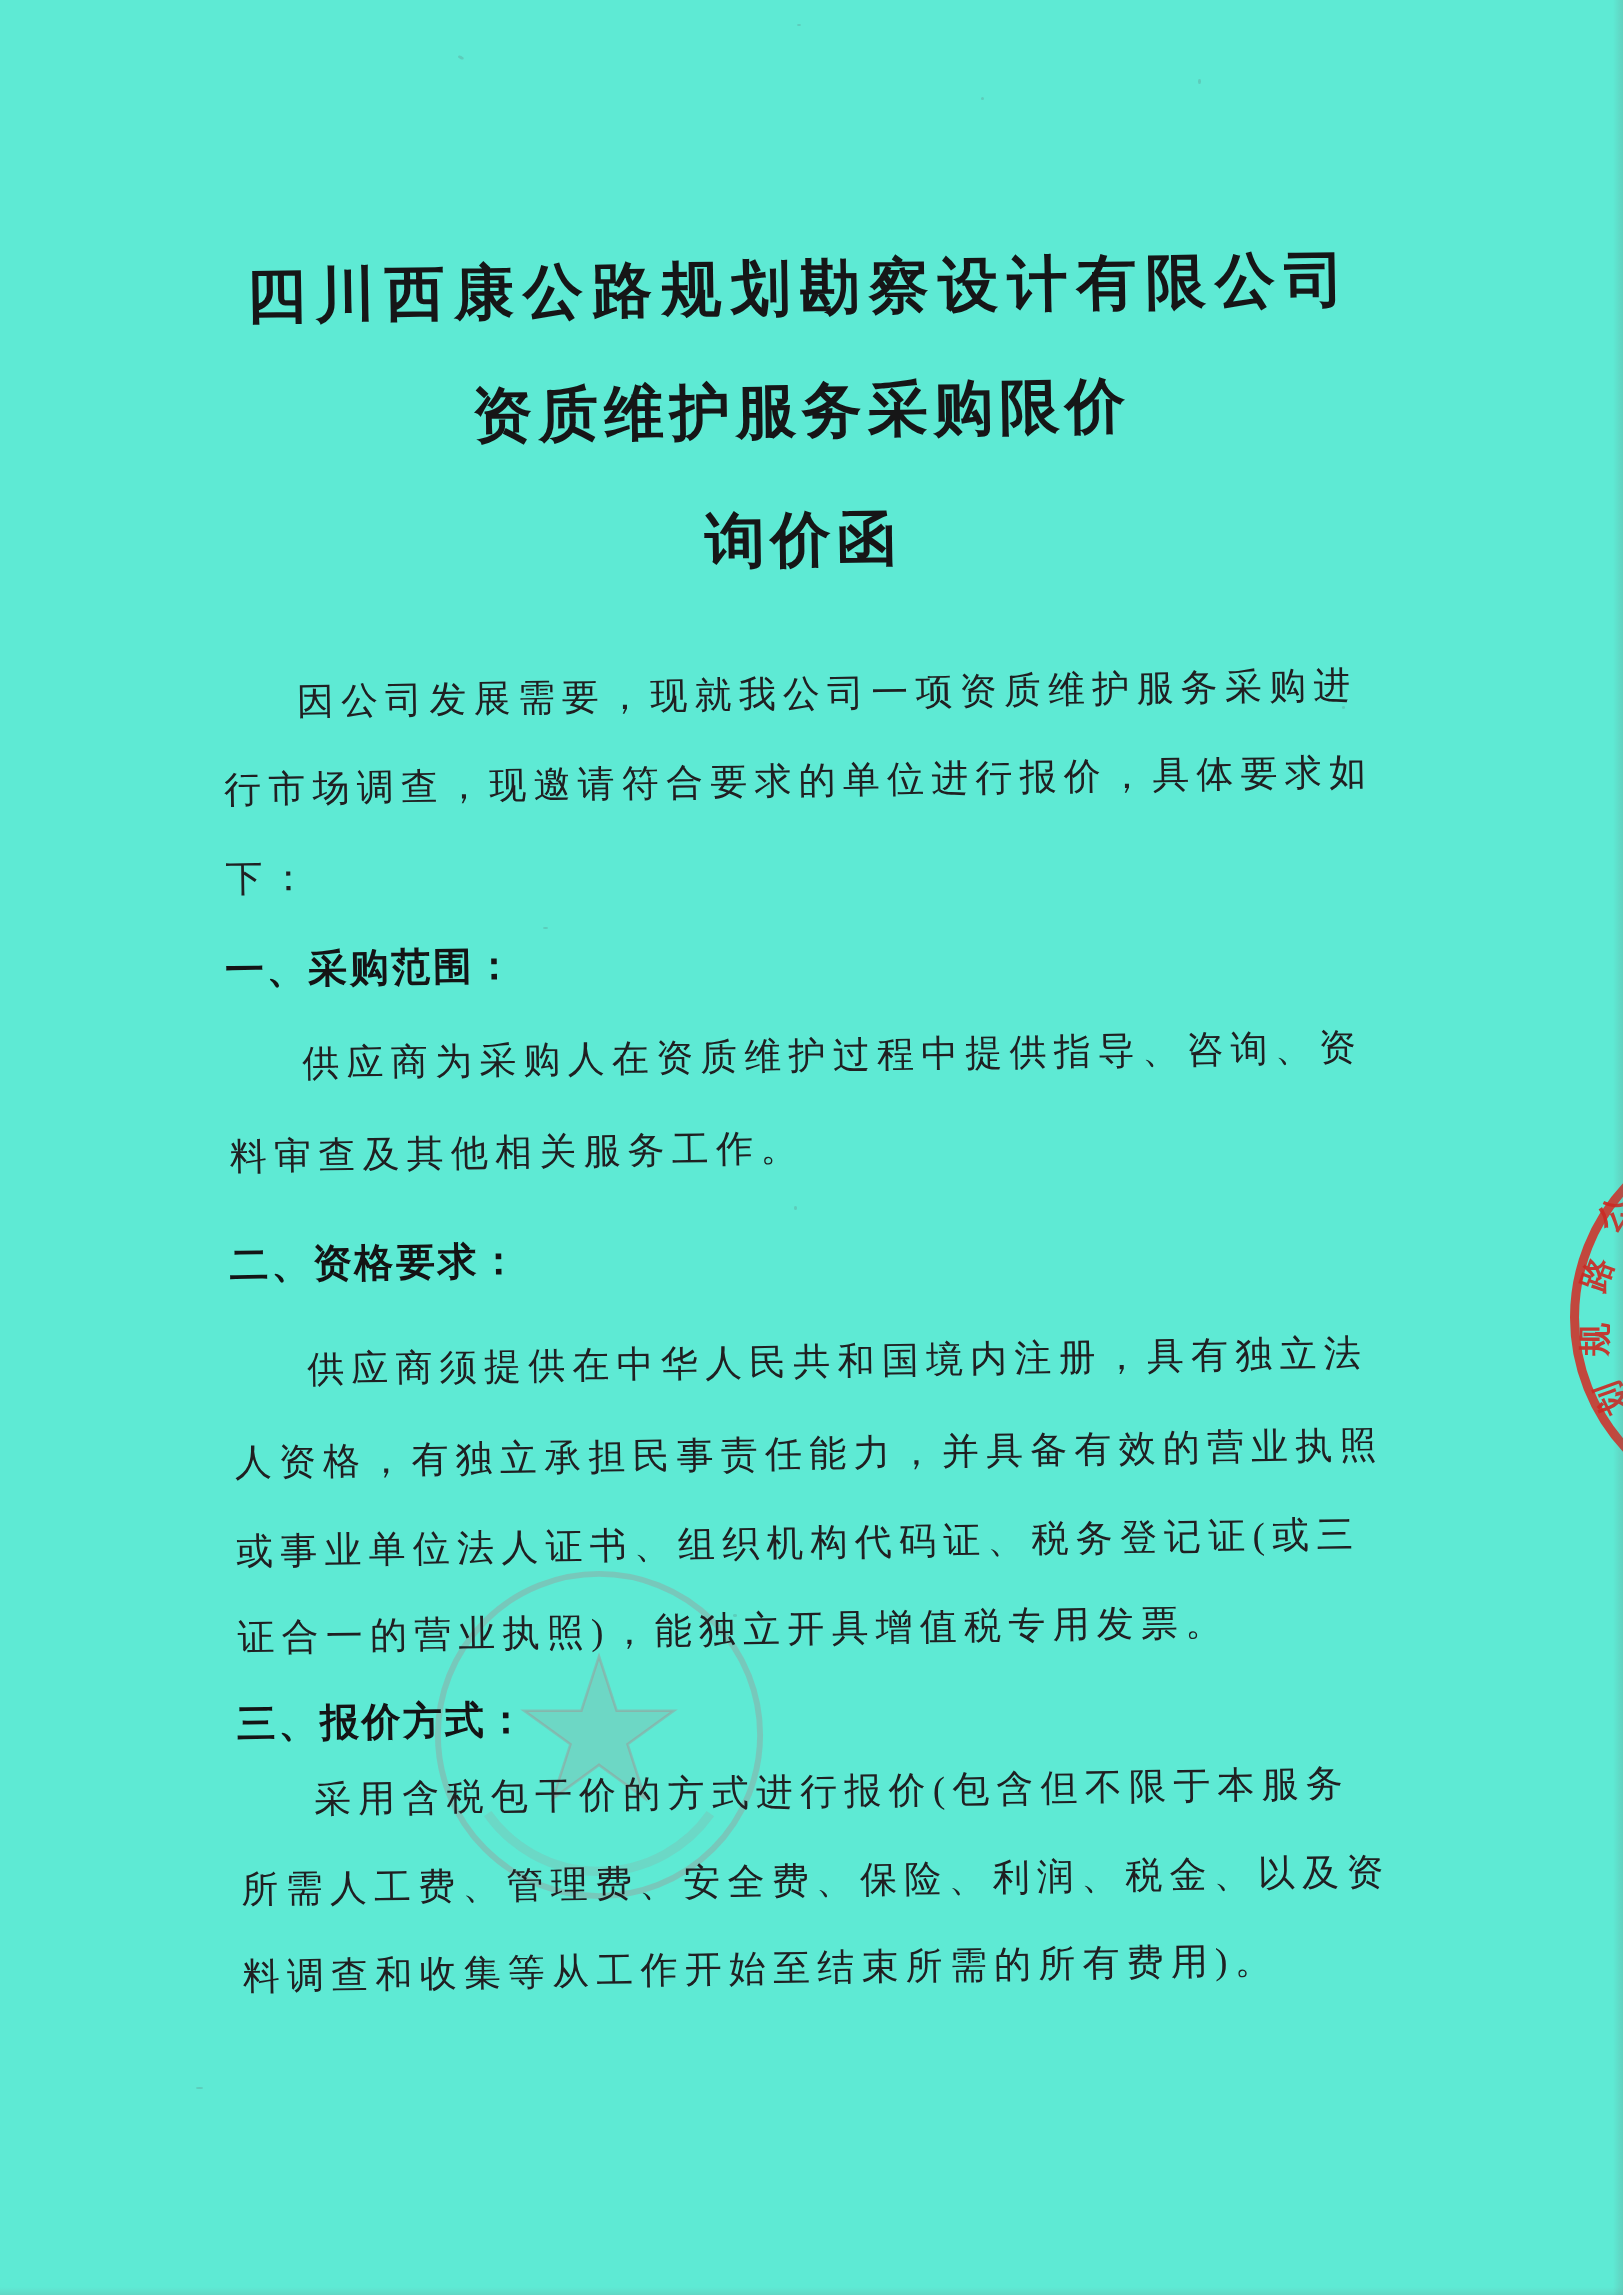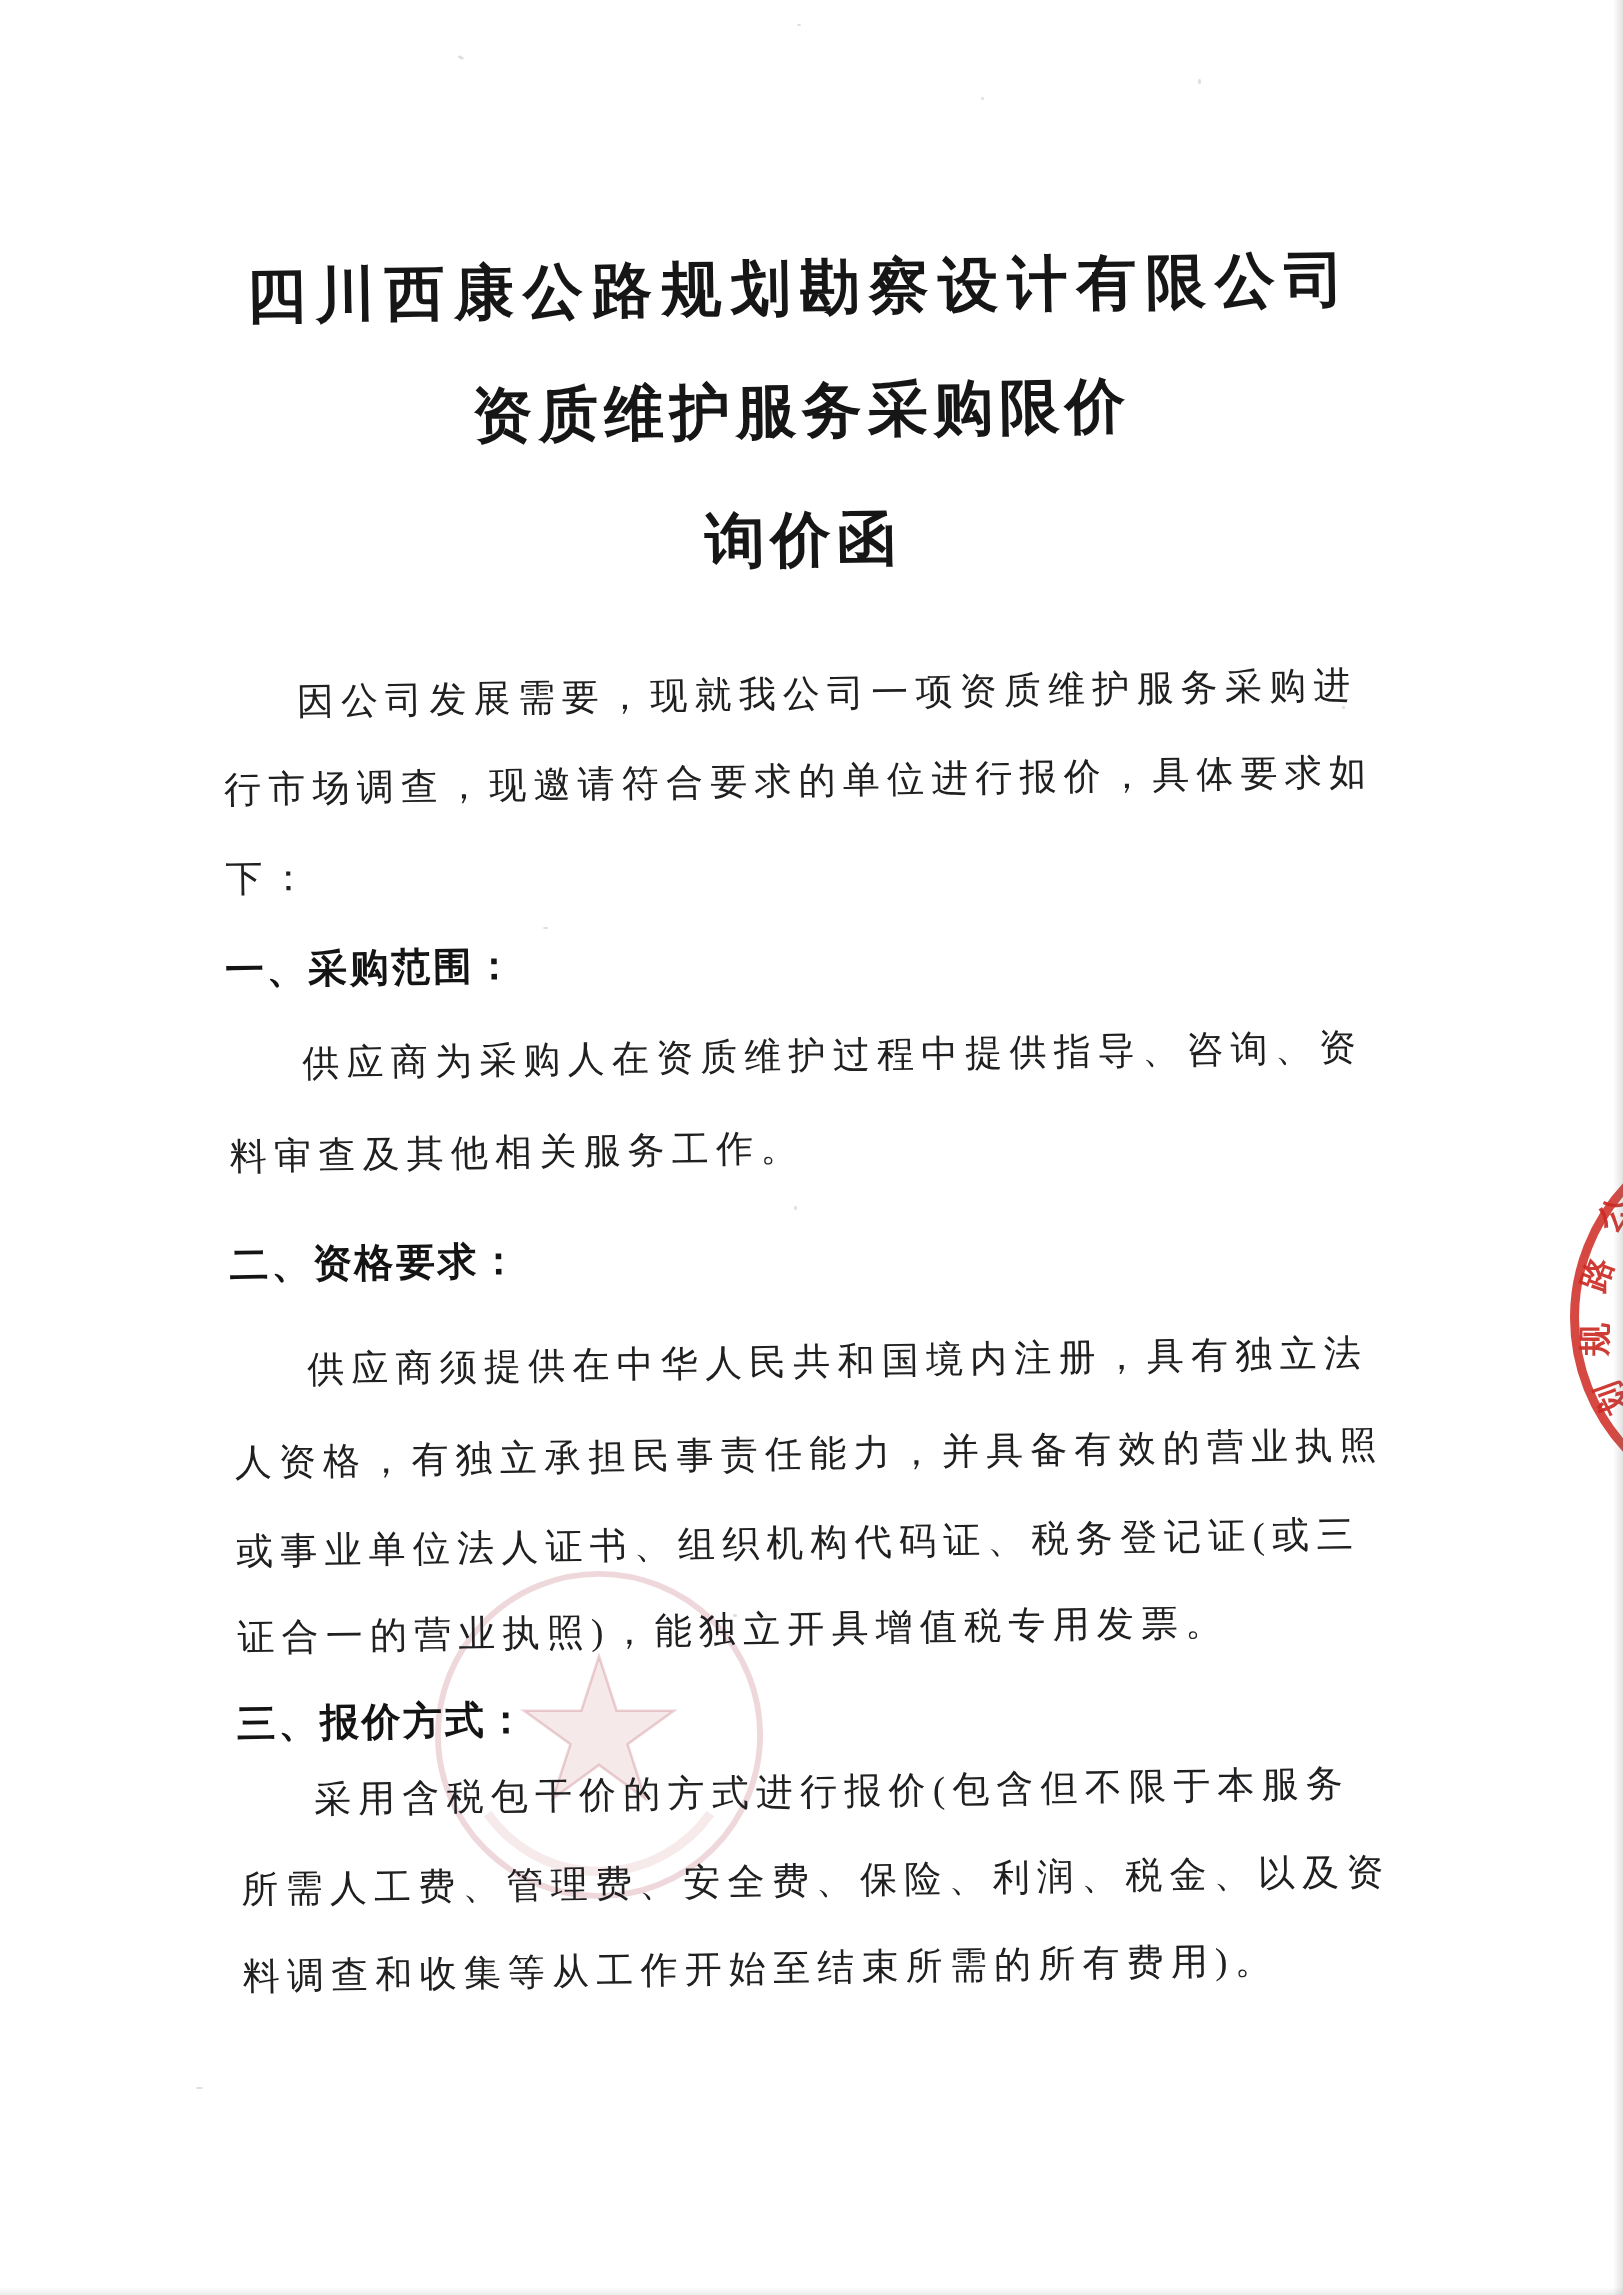--- a/index.html
+++ b/index.html
@@ -1,20 +1,20 @@
 <!DOCTYPE html>
 <html style="font-size:10.5px"><head>
 <meta charset="utf-8">
 <style>
   html,body { margin:0; padding:0; background:#e8e8e6; }
   .page {
     position:relative;
     width:1623px; height:2295px;
     margin:0 auto;
-    background:#ffffff;
+    background:#5eead4;
     overflow:hidden;
     font-family:"Liberation Serif", serif;
     color:#1d1d1f;
   }
   .content {
     position:absolute; inset:0;
     transform:rotate(-0.9deg);
     transform-origin:50% 45%;
   }
   .line { position:absolute; white-space:nowrap; line-height:1.05; }

